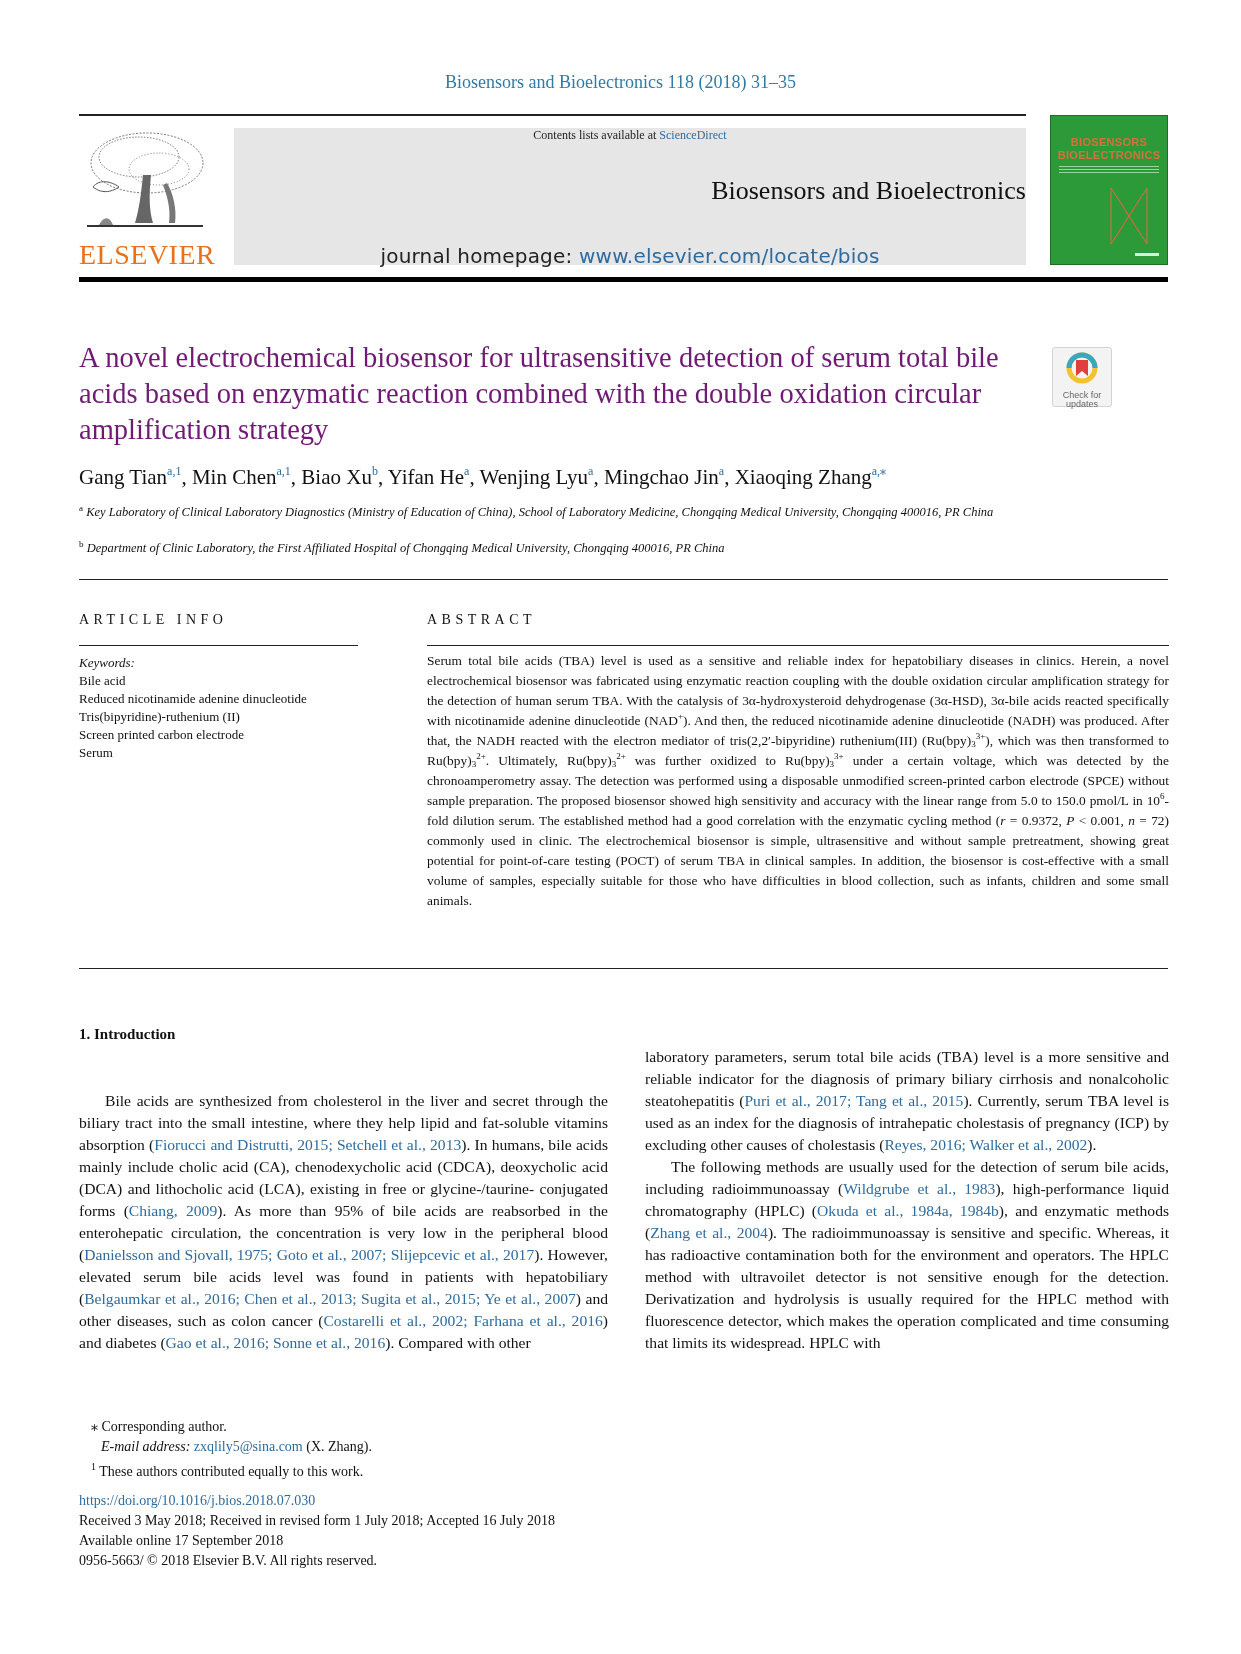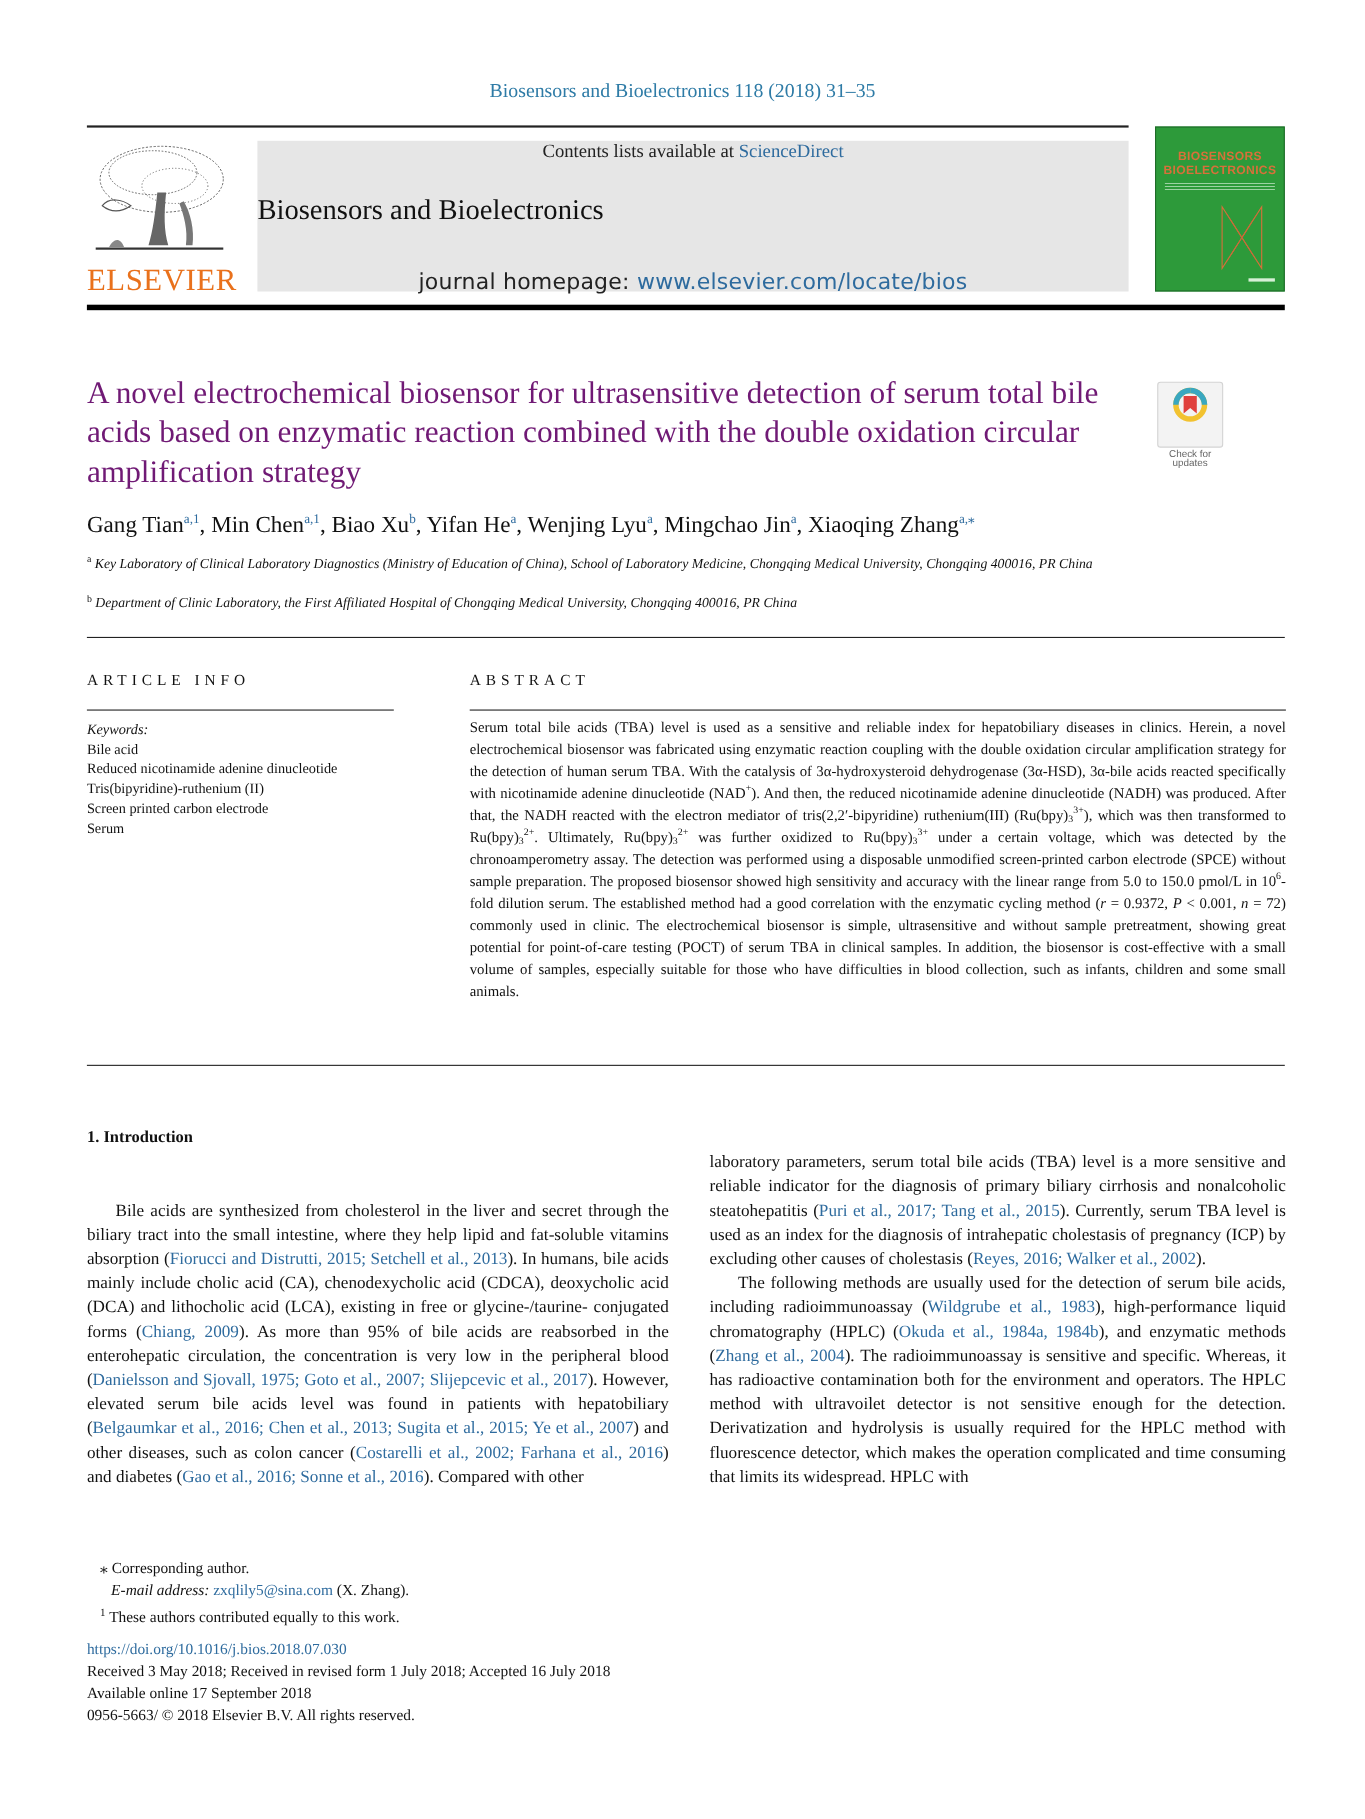--- a/index.html
+++ b/index.html
@@ -5,32 +5,32 @@
   html, body { margin: 0; padding: 0; background: #ffffff; }
   body { width: 1241px; height: 1654px; position: relative; font-family: "Liberation Serif", "DejaVu Serif", serif; color: #1a1a1a; overflow: hidden; }
   .abs { position: absolute; }
   .link { color: #2e6b9e; }
   .journal-ref { left: 0; width: 1241px; top: 72px; text-align: center; font-size: 18px; color: #2e7ba6; }
   .top-rule { left: 79px; top: 114px; width: 947px; height: 1.5px; background: #222; }
   .logo { left: 79px; top: 125px; width: 130px; height: 142px; }
   .logo-tree { width: 130px; height: 108px; }
   .logo-text { font-size: 28px; color: #e9711c; letter-spacing: 0.5px; text-align: center; margin-top: 2px; font-family: "Liberation Serif", serif; }
   .banner { left: 234px; top: 128px; width: 792px; height: 137px; background: #e6e6e6; }
-  .banner-contents { position: absolute; top: 0; left: 0; width: 100%; text-align: center; font-size: 17px; color: #222; }
-  .banner-title { position: absolute; top: 48px; left: 0; width: 100%; text-align: left; font-size: 26px; color: #111; }
+  .banner-contents { position: absolute; top: 0; left: 0; width: 100%; text-align: center; font-size: 12px; color: #222; }
+  .banner-title { position: absolute; top: 48px; left: 0; width: 100%; text-align: right; font-size: 26px; color: #111; }
   .banner-homepage { position: absolute; top: 116px; left: 0; width: 100%; text-align: center; font-size: 20px; font-family: "DejaVu Sans", sans-serif; color: #222; letter-spacing: 0.2px; }
   .cover { left: 1050px; top: 115px; width: 118px; height: 150px; background: #2d9a3a; border: 1px solid #1f6b28; box-sizing: border-box; overflow: hidden; }
   .cover-title { position: absolute; top: 20px; left: 0; width: 100%; text-align: center; font-family: "Liberation Sans", sans-serif; font-weight: bold; font-size: 11px; line-height: 13px; color: #d8703a; letter-spacing: 0.3px; }
   .cover-sub { position: absolute; top: 50px; left: 8px; width: 100px; height: 8px; background: repeating-linear-gradient(to bottom, #b9e0bd 0 1px, transparent 1px 3px); opacity: 0.8; }
   .cover-shape { position: absolute; top: 70px; left: 58px; }
   .cover-bottom { position: absolute; bottom: 8px; right: 8px; width: 24px; height: 3px; background: #d6f0d6; }
   .thick-rule { left: 79px; top: 277px; width: 1089px; height: 5px; background: #000; }
   .title { left: 79px; top: 340px; width: 950px; font-size: 28.5px; line-height: 36px; color: #701a75; }
   .crossmark { left: 1052px; top: 347px; width: 58px; height: 58px; border: 1px solid #d3d3d3; border-radius: 3px; background: #f3f3f3; text-align: center; }
-  .crossmark-label { font-family: "Liberation Sans", sans-serif; font-size: 9px; line-height: 9px; color: #666; margin-top: 18px; }
+  .crossmark-label { font-family: "Liberation Sans", sans-serif; font-size: 9px; line-height: 9px; color: #666; margin-top: 2px; }
   .authors { left: 79px; top: 465px; width: 1000px; font-size: 21px; color: #111; }
   .authors sup { font-size: 12px; color: #2e6b9e; vertical-align: 9px; line-height: 0; }
   .affil { left: 79px; width: 960px; font-size: 12.5px; font-style: italic; line-height: 17px; color: #111; }
   .affil sup { font-style: normal; font-size: 9px; vertical-align: 5px; line-height: 0; }
   .rule { height: 1.2px; background: #222; }
   .section-label { font-size: 14px; letter-spacing: 4.5px; color: #111; }
   .kw-block { left: 79px; top: 654px; width: 280px; font-size: 13px; line-height: 18px; color: #111; }
   .kw-heading { font-style: italic; }
   .abstract { left: 427px; top: 651px; width: 742px; font-size: 13.4px; line-height: 20px; text-align: justify; color: #111; }
   .abstract sub { font-size: 9px; vertical-align: -2px; line-height: 0; }

